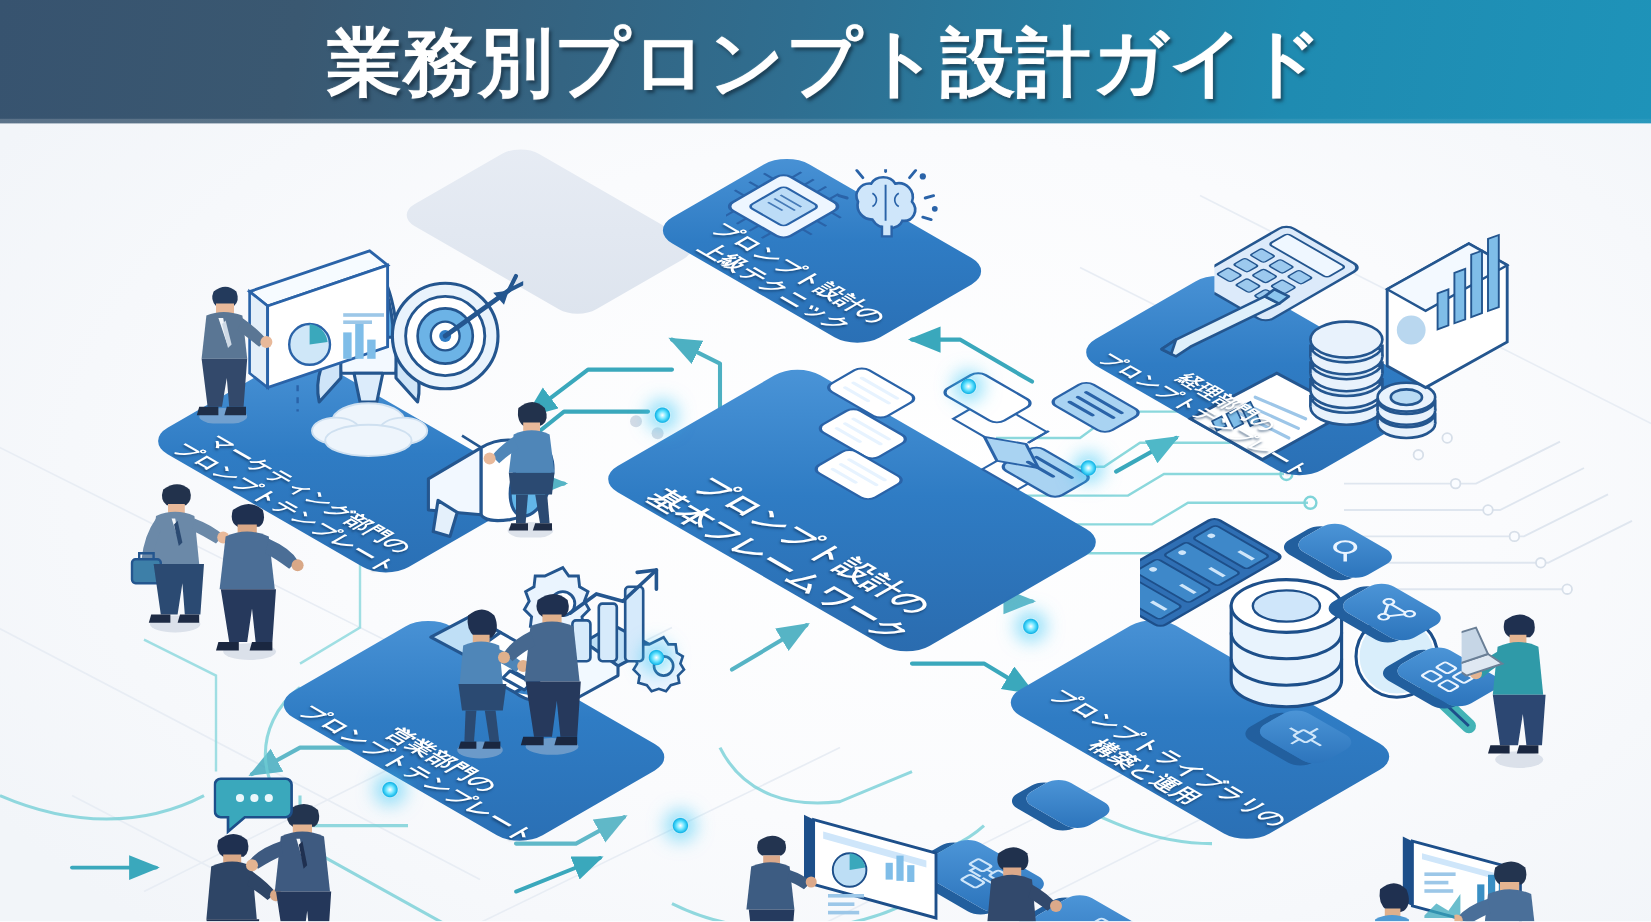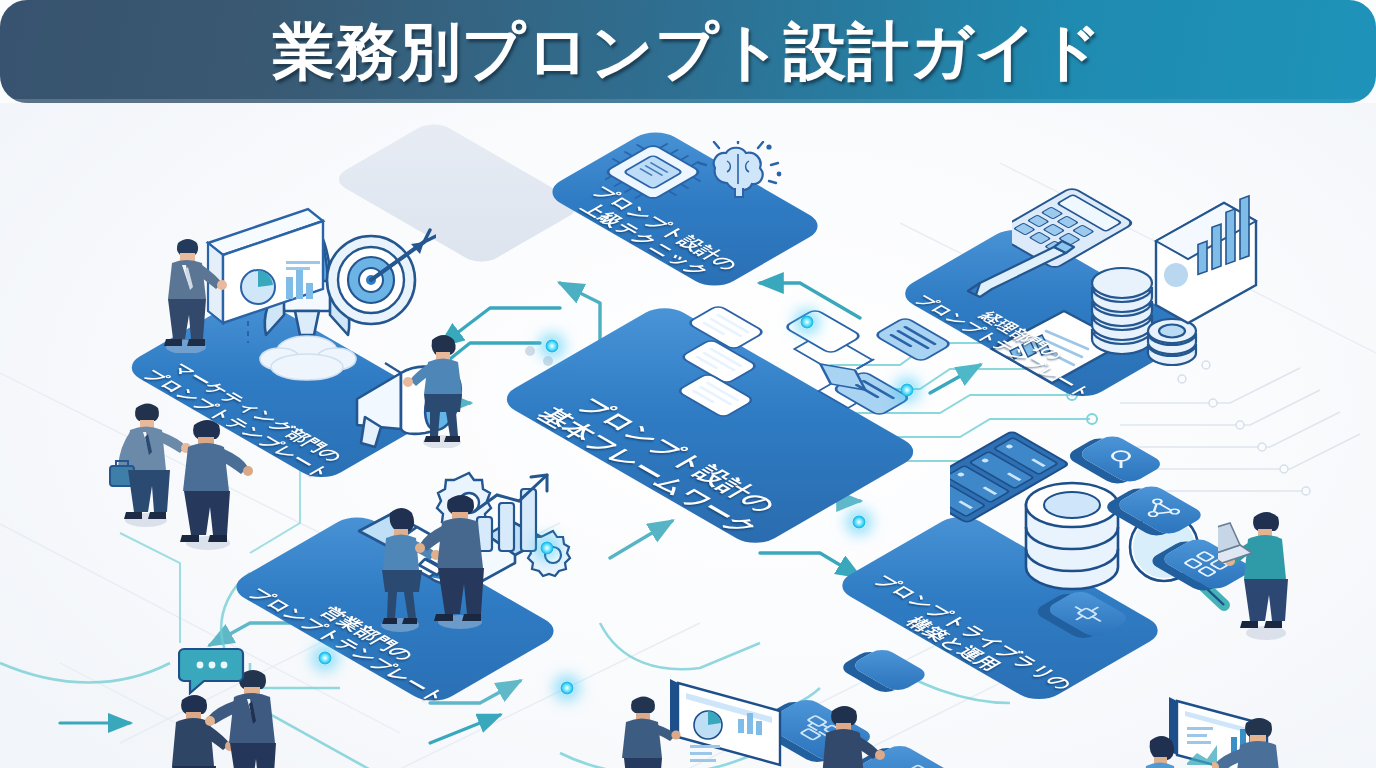--- a/index.html
+++ b/index.html
@@ -9,21 +9,20 @@
     background:#ffffff;
     font-family:"Liberation Sans","DejaVu Sans",sans-serif;
   }
   #stage{position:relative;width:1376px;height:768px;overflow:hidden;background:#fbfcfe;}
 
   
   #header{
     position:absolute;left:0;top:0;width:1376px;height:103px;
     background:linear-gradient(100deg,#37536f 0%,#3a5871 18%,#2f6e90 48%,#1f8bb1 78%,#1e93b9 100%);
     overflow:hidden;
-    border-radius:27px;
   }
   #header:after{
     content:"";position:absolute;left:0;bottom:0;width:100%;height:4px;
     background:linear-gradient(90deg,rgba(255,255,255,.18),rgba(255,255,255,.05));
   }
   #header-title{
     position:absolute;left:0;top:0;width:1376px;height:103px;
     display:flex;align-items:center;justify-content:center;
     color:#ffffff;
     font-size:62px;font-weight:bold;letter-spacing:1px;

